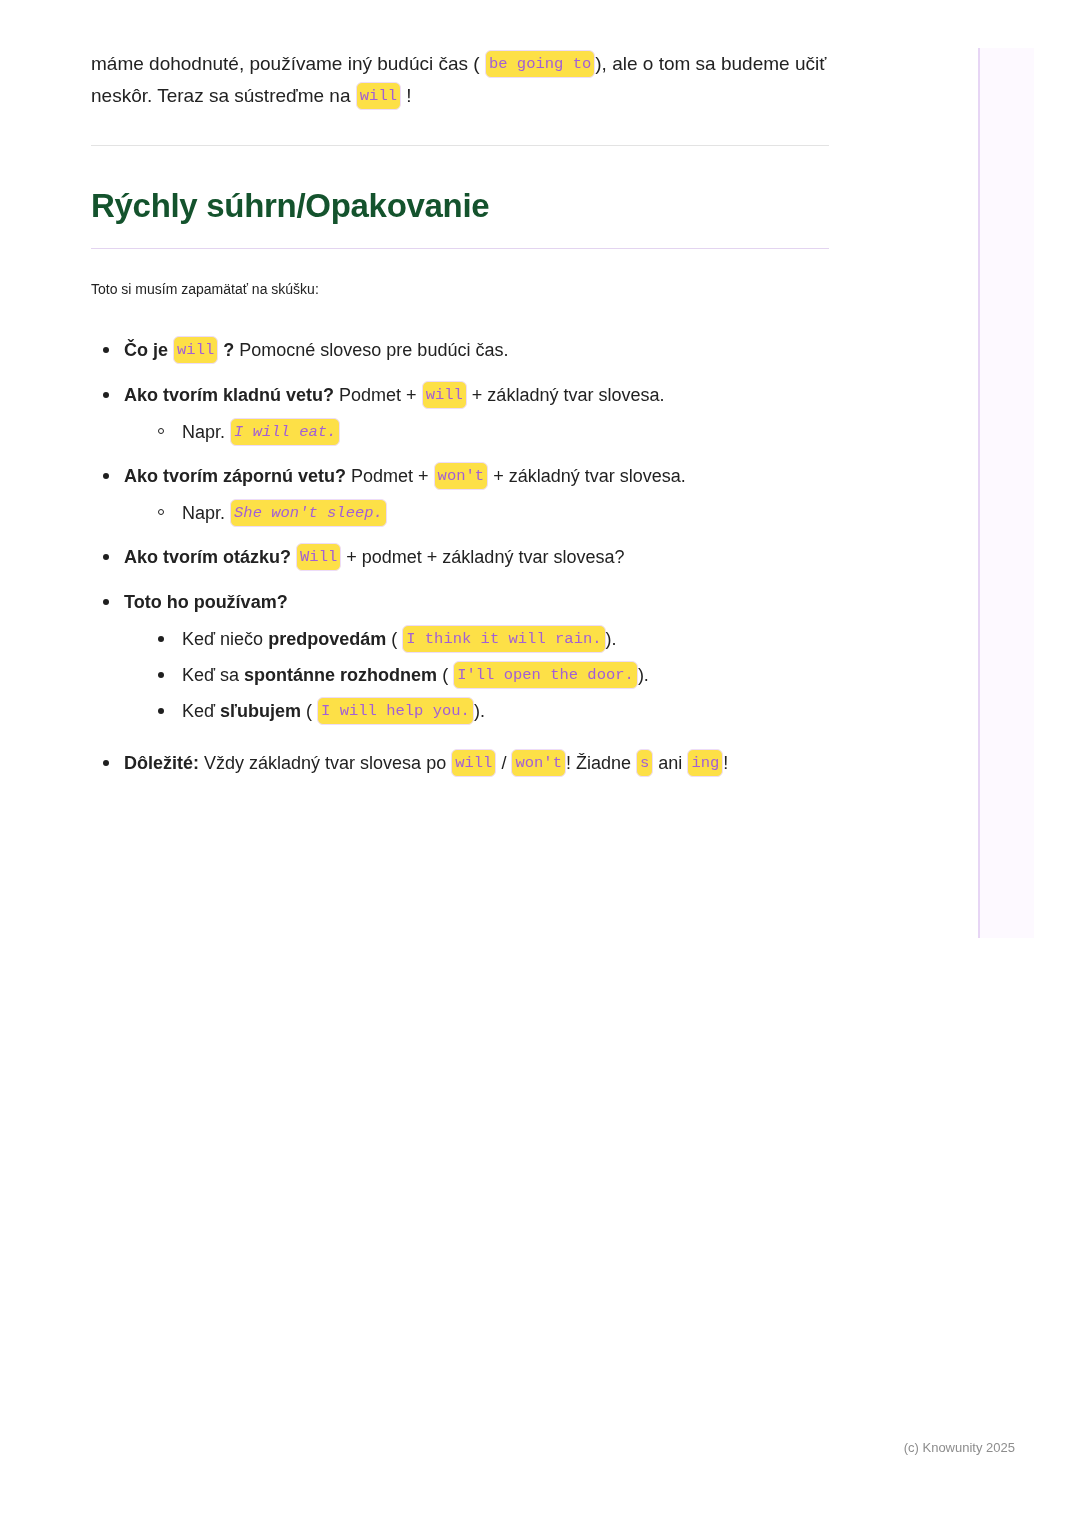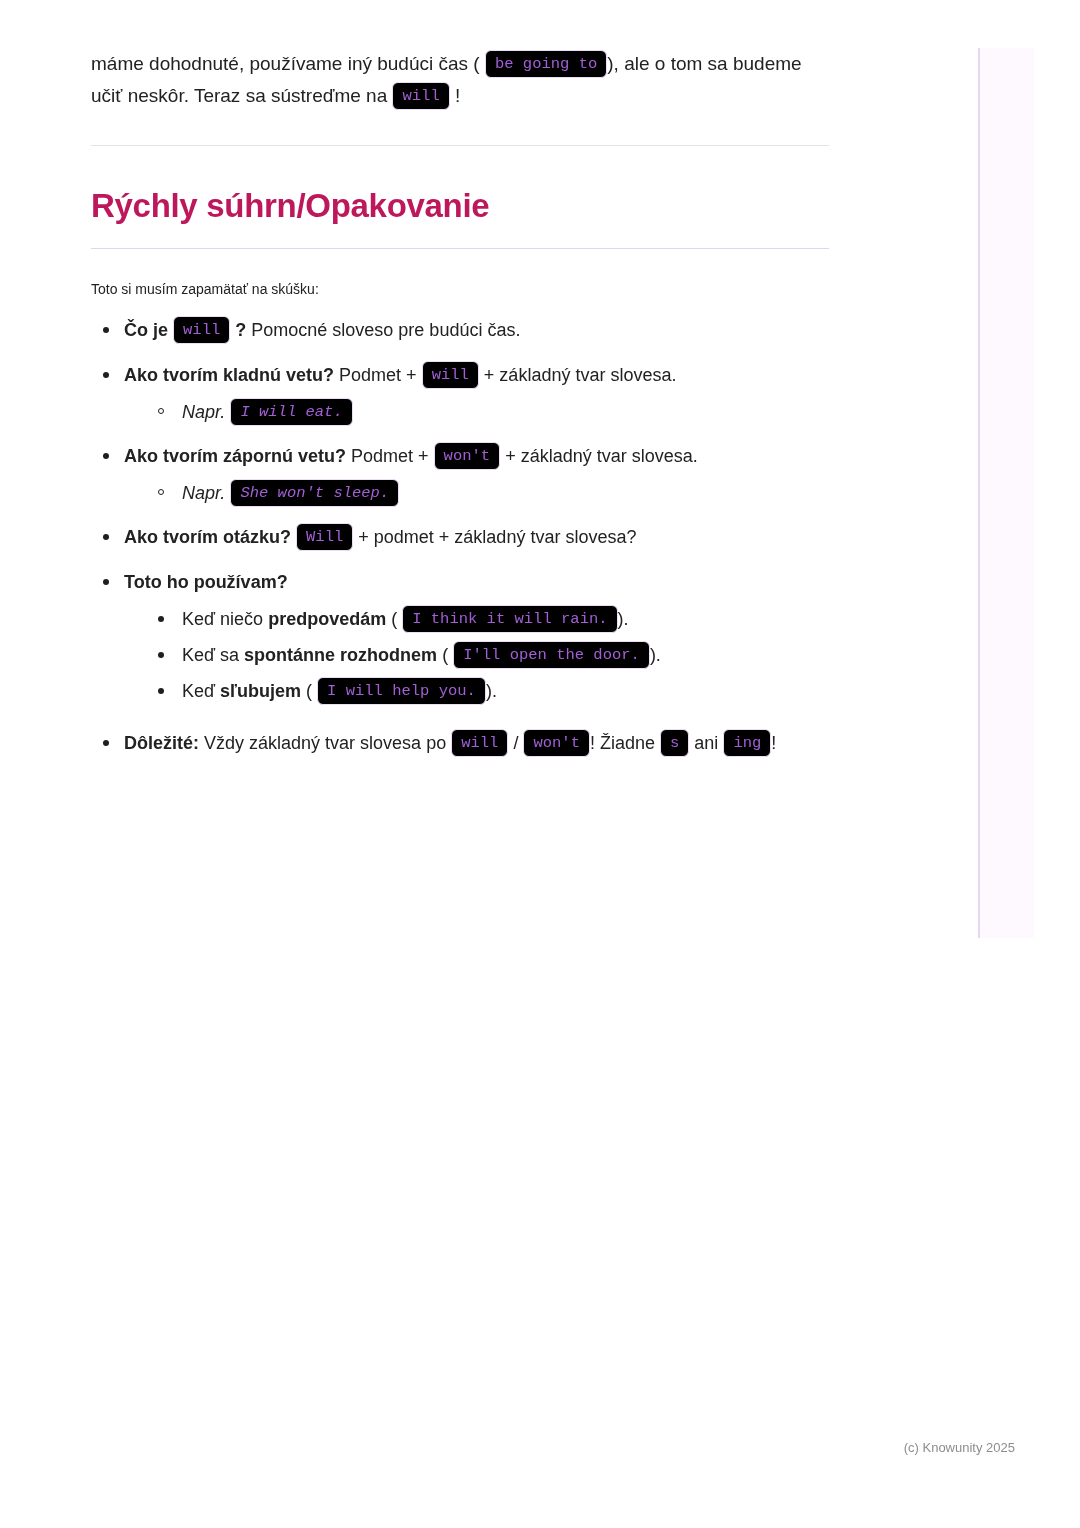--- a/index.html
+++ b/index.html
@@ -45,39 +45,39 @@
   .divider {
     height: 1px;
     background: #e3e3e3;
     margin: 33px 0 0 0;
     width: 738px;
   }
   h1.section-title {
     font-size: 33px;
     line-height: 40px;
     font-weight: bold;
-    color: #be185d;
+    color: #14532d;
     margin: 40px 0 0 0;
     letter-spacing: -0.3px;
   }
   .title-rule {
     height: 1px;
     background: #e3d4f0;
     margin-top: 22px;
     width: 738px;
   }
   .lead {
     font-size: 14px;
     line-height: 28px;
     margin: 26px 0 0 0;
     color: #222;
   }
   ul.lvl1 {
     list-style: none;
-    margin: 12px 0 0 0;
+    margin: 32px 0 0 0;
     padding: 0;
   }
   ul.lvl1 > li {
     position: relative;
     padding-left: 33px;
     font-size: 18px;
     line-height: 31px;
     margin-bottom: 14px;
     color: #222;
   }
@@ -115,28 +115,28 @@
   ul.lvl2 > li > .bullet-solid {
     position: absolute;
     left: 2px;
     top: 12px;
     width: 6px;
     height: 6px;
     background: #1f1f1f;
     border-radius: 50%;
   }
   .b { font-weight: bold; }
-  .it { font-style: italic; }
+  .it { }
   code.code {
     font-family: "Liberation Mono", monospace;
     font-size: 15.5px;
-    background: #000000;
+    background: #fde047;
     border: 1px solid #eddcf8;
     border-radius: 6px;
-    padding: 4px 9px;
+    padding: 4px 3px;
     color: #a25fd6;
     white-space: nowrap;
     display: inline-block;
     line-height: 18px;
     vertical-align: 2px;
   }
   code.code.ital { font-style: italic; text-align: center; }
   .footer {
     position: absolute;
     left: 0;

